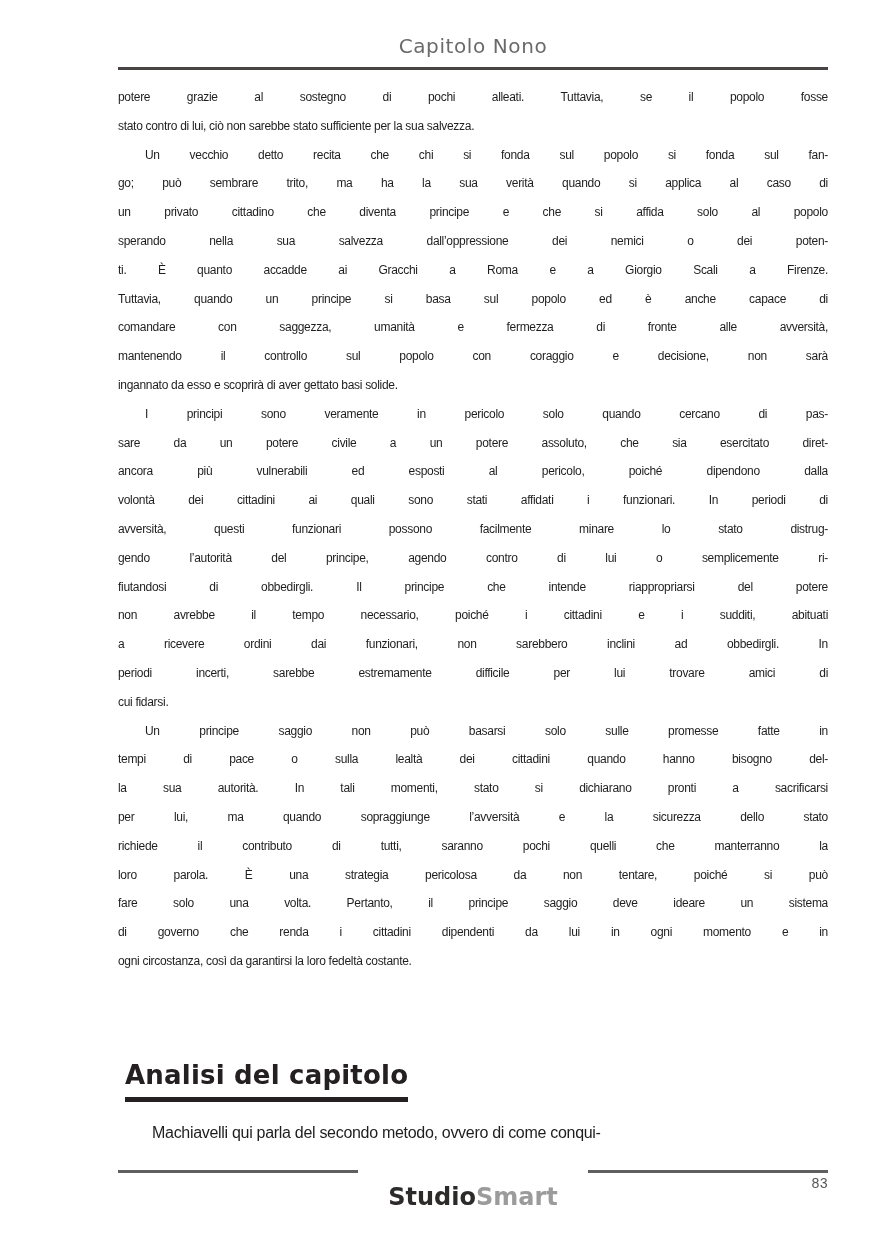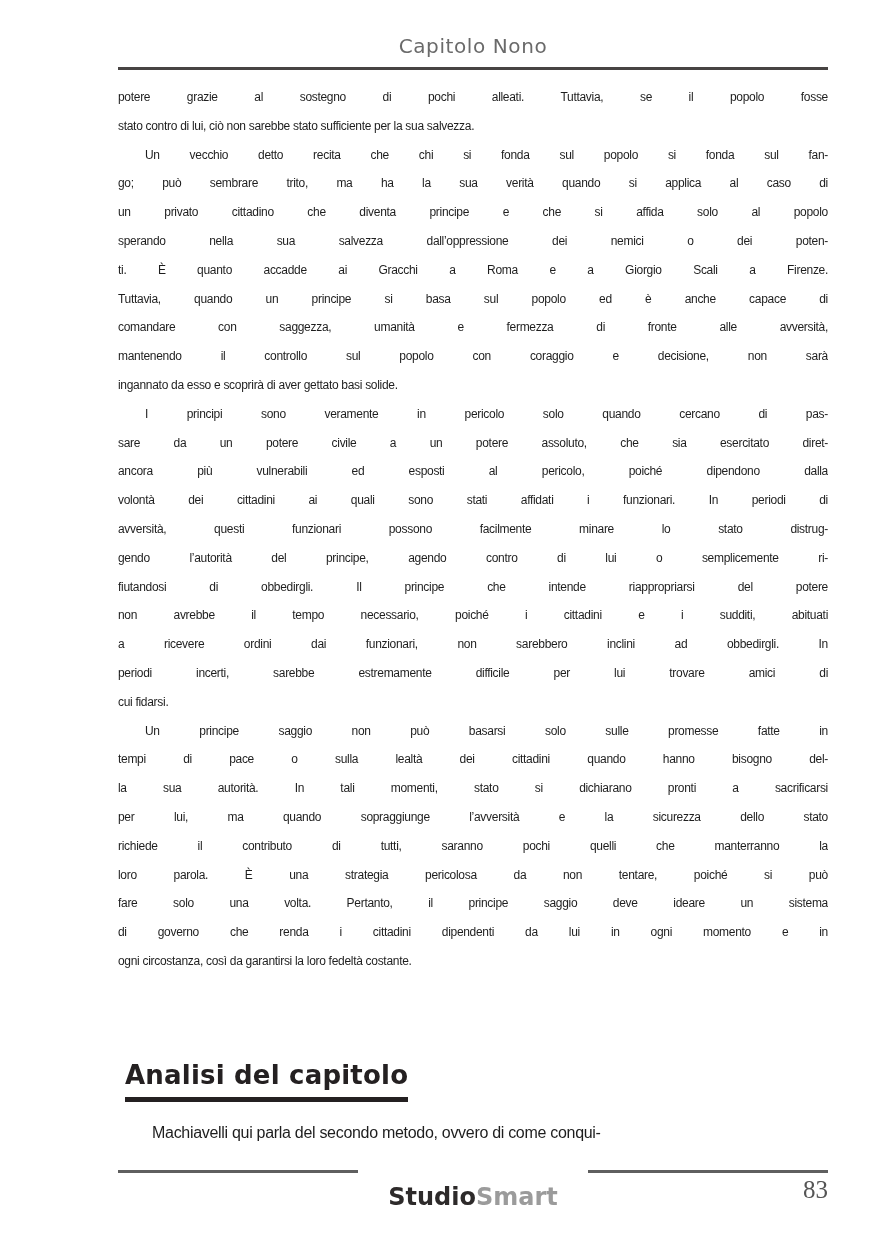--- a/index.html
+++ b/index.html
@@ -76,22 +76,22 @@
     font-family:"DejaVu Sans",sans-serif;
     font-size:24px;font-weight:bold;
     line-height:24px;
     margin-top:19px;
     white-space:nowrap;
   }
   .logo-dark{color:var(--logo-dark);}
   .logo-gray{color:var(--logo-gray);}
   .page-number{
     position:absolute;right:47px;top:1176px;
-    font-family:Liberation Serif, serif;
-    font-size:25px;color:var(--pagenum);margin-left:40px;
+    font-family:Liberation Mono, monospace;
+    font-size:14px;color:var(--pagenum);margin-left:40px;
   }
 </style>
 </head>
 <body>
 
 <div class="page">
 
   <div class="running-header">
     <span>Capitolo Nono</span>
   </div>

